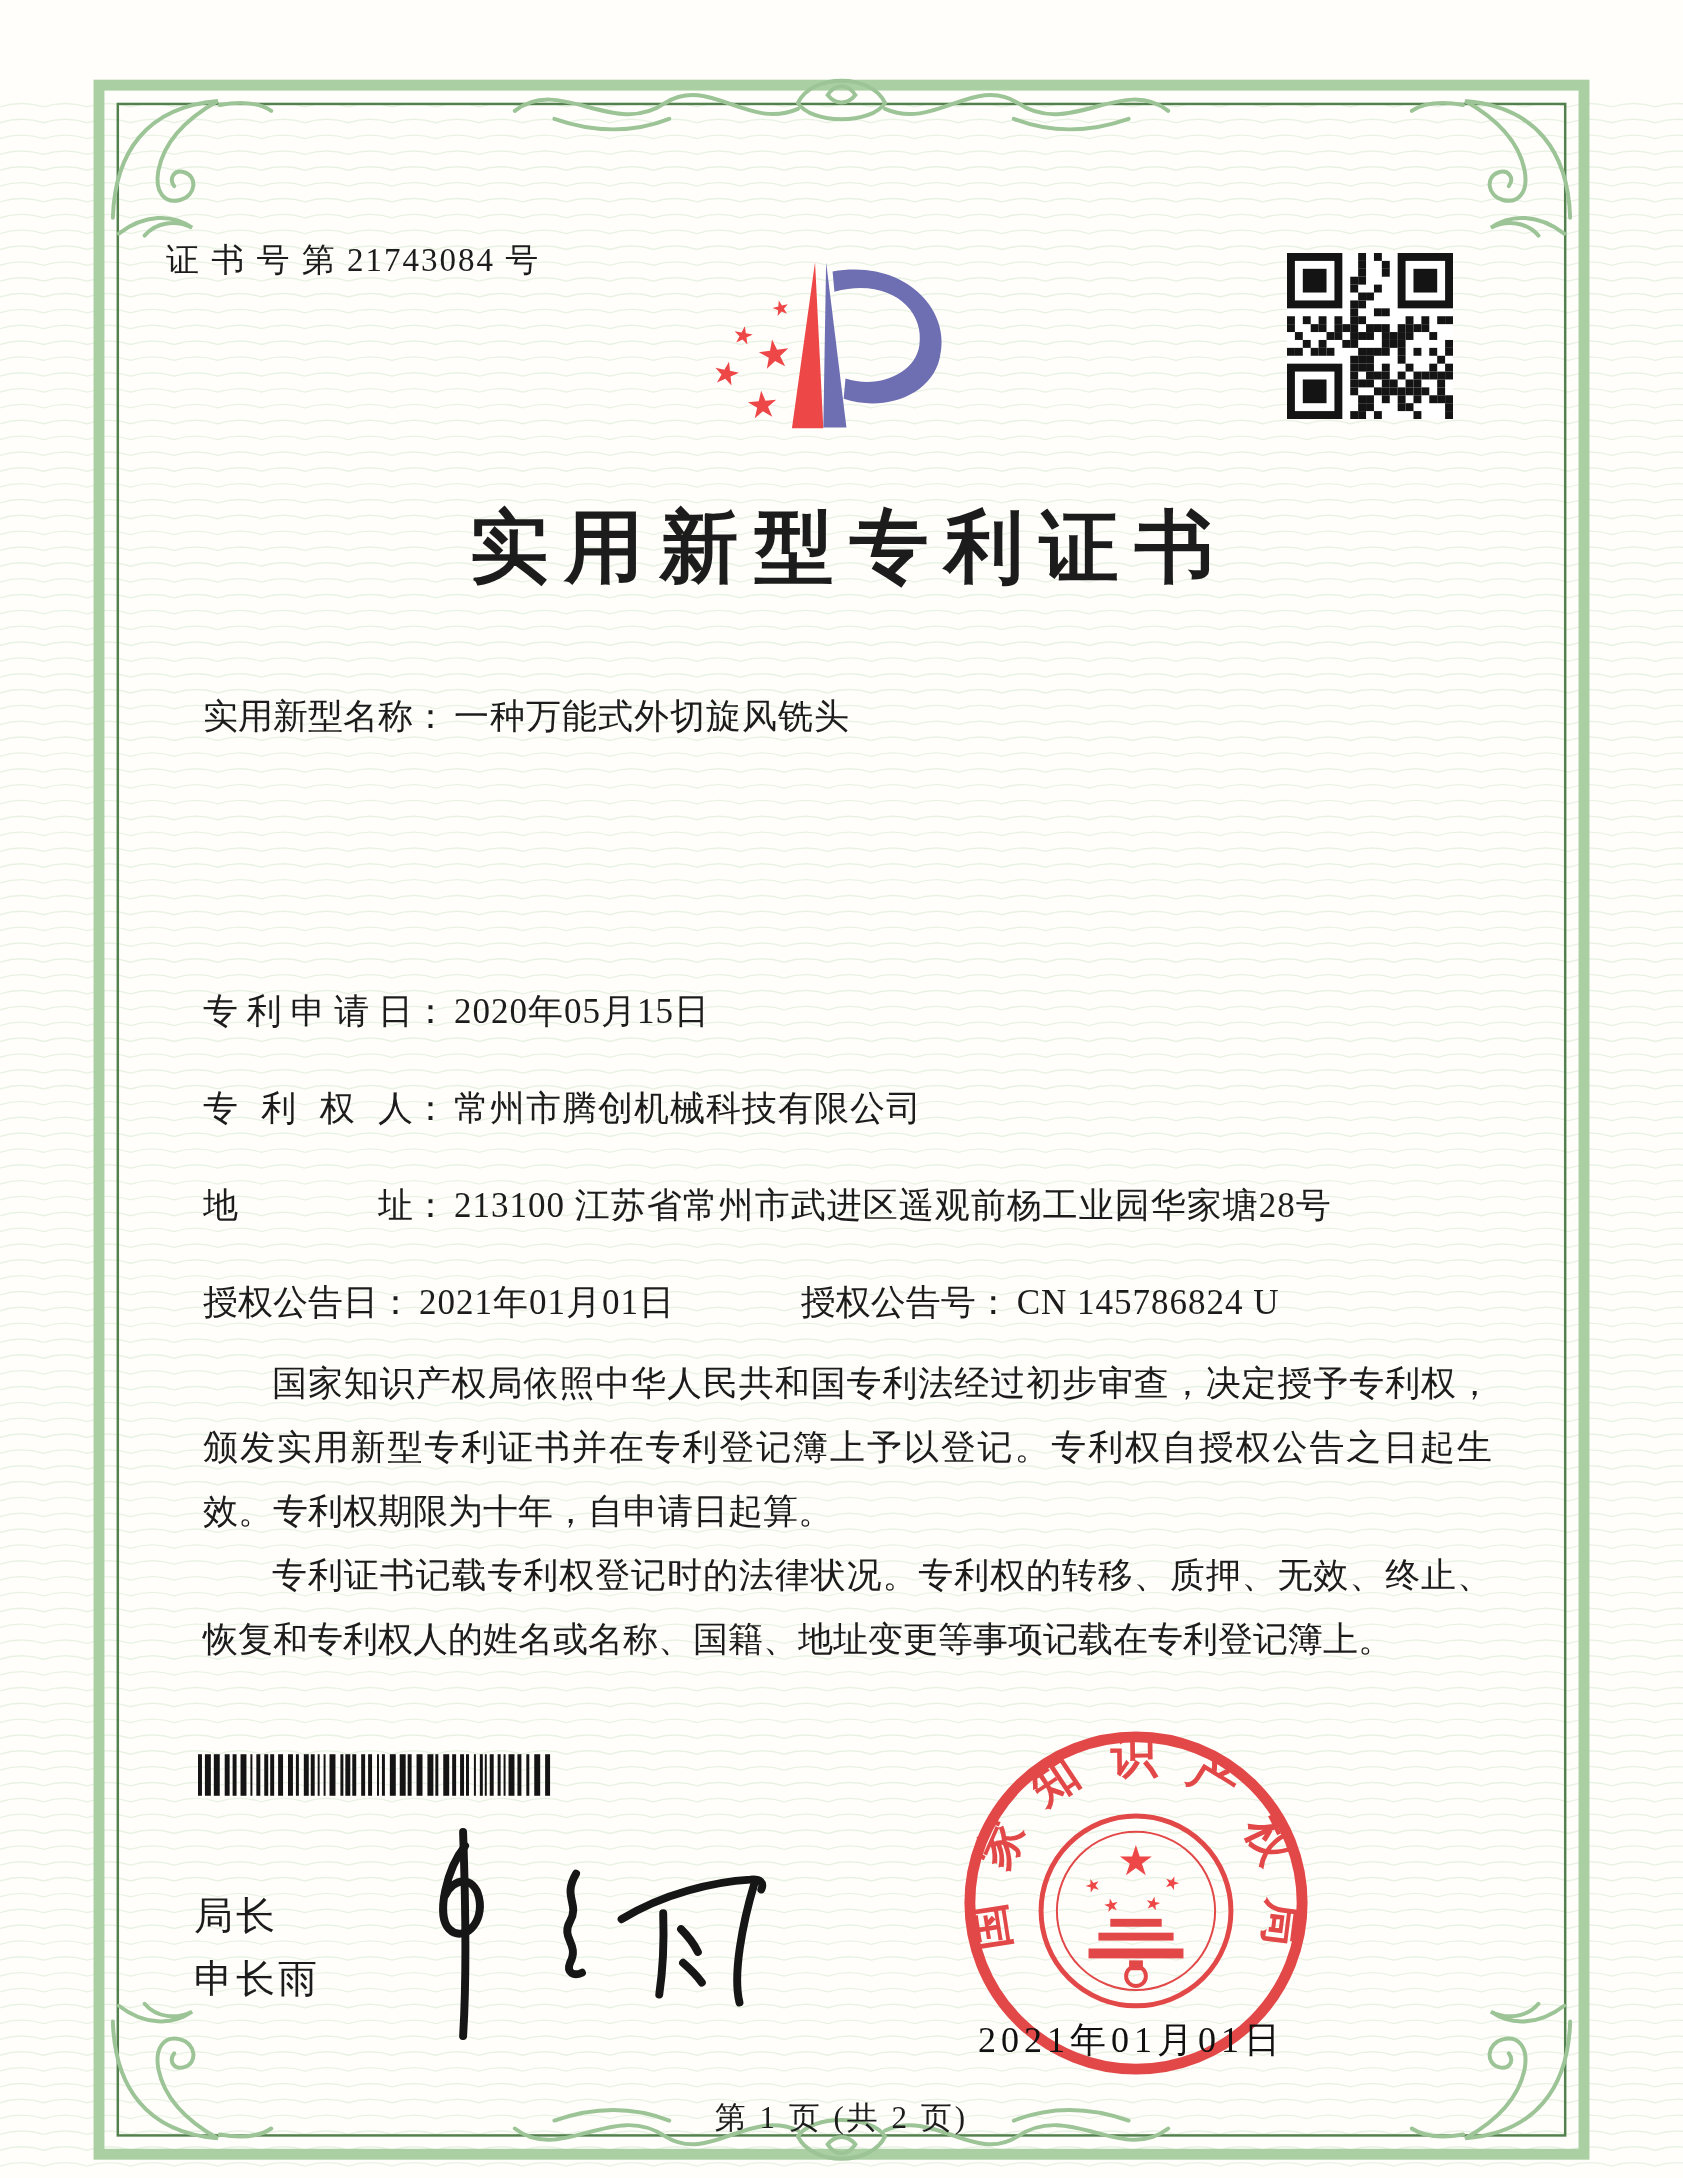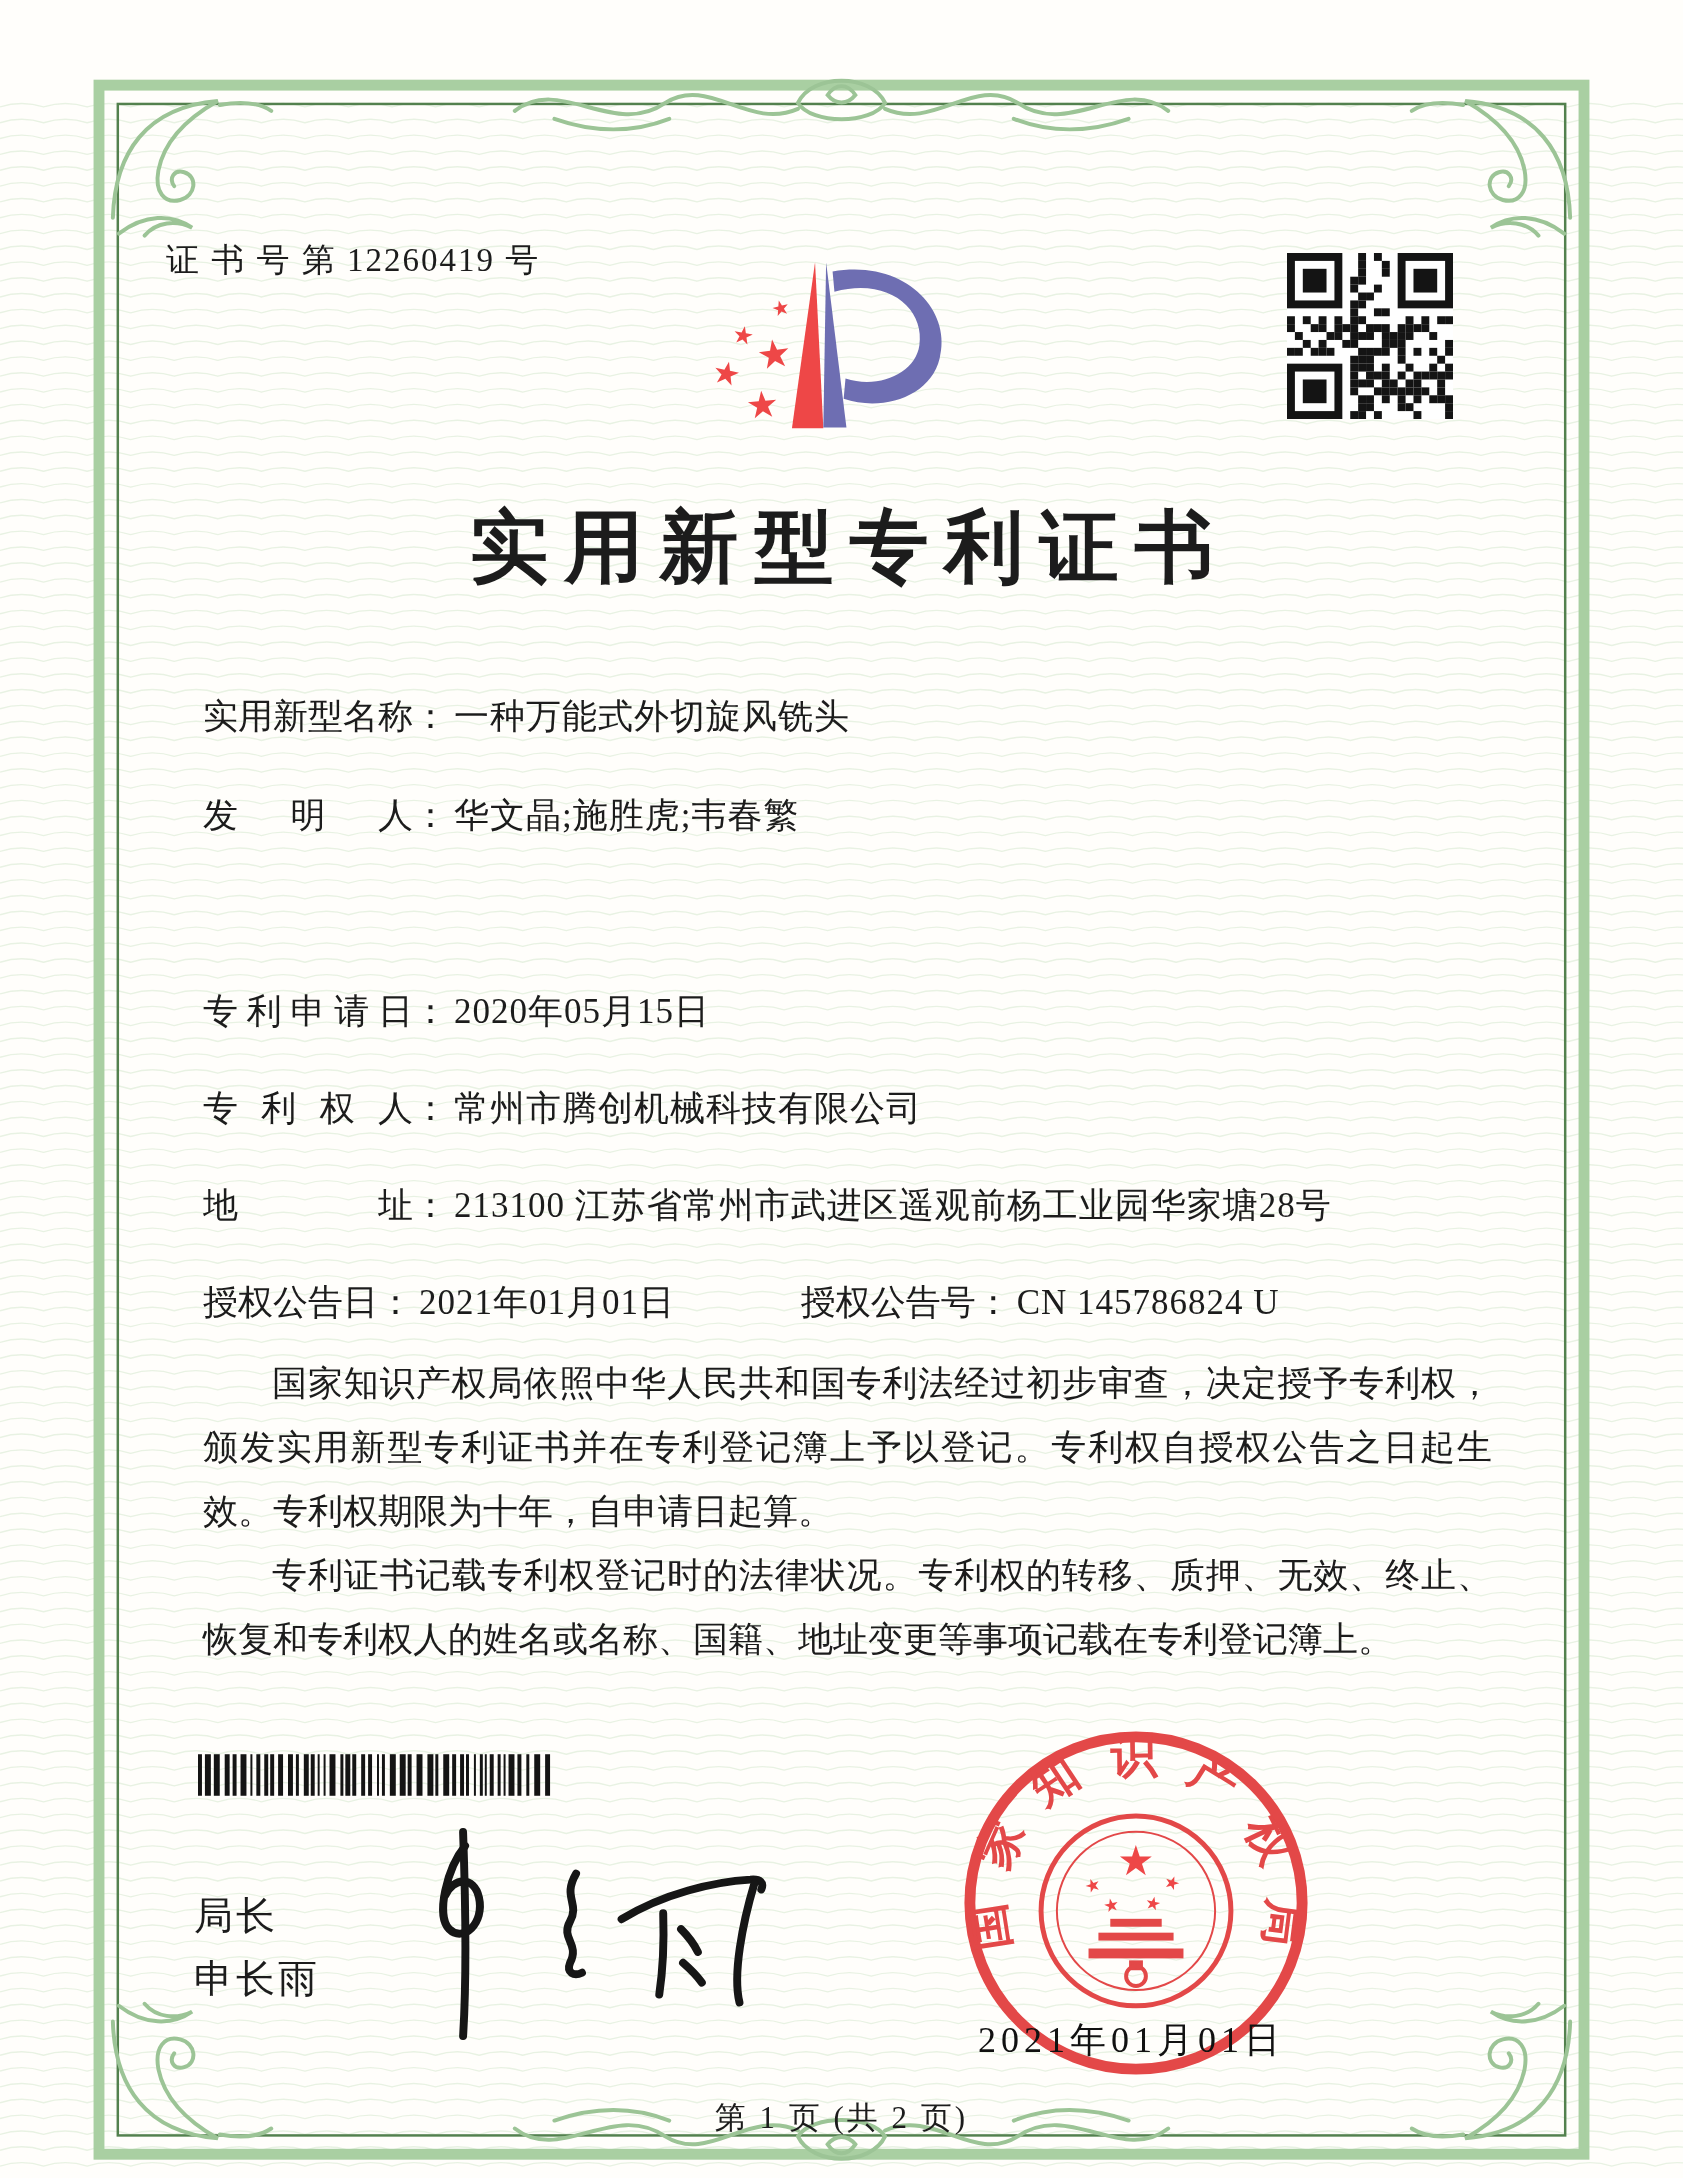--- a/index.html
+++ b/index.html
@@ -186,21 +186,21 @@
   <use href="#curl" transform="translate(104,92)"></use>
   <use href="#curl" transform="translate(1596,92) scale(-1,1)"></use>
   <use href="#curl" transform="translate(104,2170) scale(1,-1)"></use>
   <use href="#curl" transform="translate(1596,2170) scale(-1,-1)"></use>
   <use href="#topOrn"></use>
   <use href="#topOrn" transform="translate(0,2262) scale(1,-1)"></use>
 </svg>
 
 <div class="content">
 
-  <div class="abs certno">证 书 号 第 12260419 号</div>
+  <div class="abs certno">证 书 号 第 21743084 号</div>
 
   <svg class="abs" style="left:683px;top:236px;" width="277" height="213" viewBox="0 0 300 230">
     <polygon points="143,28 152,208 118,208" fill="#ee4747"></polygon>
     <polygon points="155,28 177,207 152,207" fill="#6e6eb2"></polygon>
     <path d="M162,38 C240,24 292,80 278,132 C268,174 216,190 174,176 L176,154 C212,166 252,148 256,118 C262,78 222,44 164,60 Z" fill="#6e6eb2"></path>
     <text class="star" x="96" y="86" font-size="22" transform="rotate(-14 103 78)">★</text>
     <text class="star" x="54" y="116" font-size="26" transform="rotate(10 65 105)">★</text>
     <text class="star" x="80" y="142" font-size="42" transform="rotate(-8 99 128)">★</text>
     <text class="star" x="32" y="160" font-size="34" transform="rotate(12 46 148)">★</text>
     <text class="star" x="68" y="196" font-size="40" transform="rotate(-5 86 182)">★</text>
@@ -346,23 +346,20 @@
       <rect x="0" y="112" width="56" height="56" fill="#141414"></rect>
       <rect x="8" y="120" width="40" height="40" fill="#fff"></rect>
       <rect x="16" y="128" width="24" height="24" fill="#141414"></rect>
     </svg>
 
   <div class="abs title">实用新型专利证书</div>
 
   <div class="abs frow" style="top:693px;">
     <span class="flabel">实用新型名称</span><span class="colon">：</span><span class="fvalue">一种万能式外切旋风铣头</span>
   </div>
-  <div class="abs frow" style="top:792px;">
-    <span class="flabel">发明人</span><span class="colon">：</span><span class="fvalue">华文晶;施胜虎;韦春繁</span>
-  </div>
   <div class="abs frow" style="top:988px;">
     <span class="flabel">专利申请日</span><span class="colon">：</span><span class="fvalue">2020年05月15日</span>
   </div>
   <div class="abs frow" style="top:1085px;">
     <span class="flabel">专利权人</span><span class="colon">：</span><span class="fvalue">常州市腾创机械科技有限公司</span>
   </div>
   <div class="abs frow" style="top:1182px;">
     <span class="flabel">地址</span><span class="colon">：</span><span class="fvalue">213100 江苏省常州市武进区遥观前杨工业园华家塘28号</span>
   </div>
 

